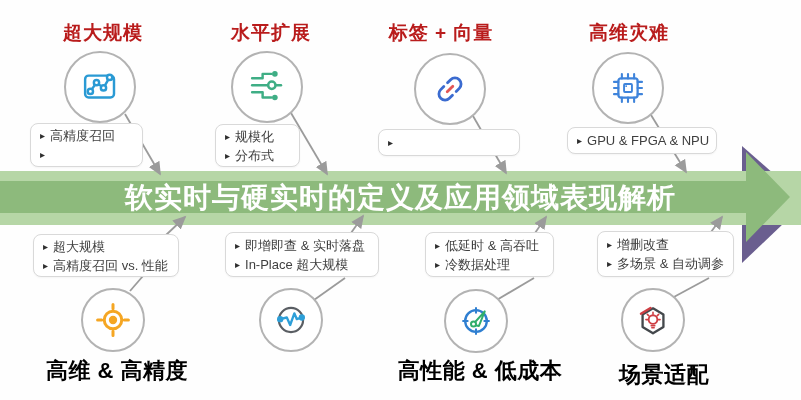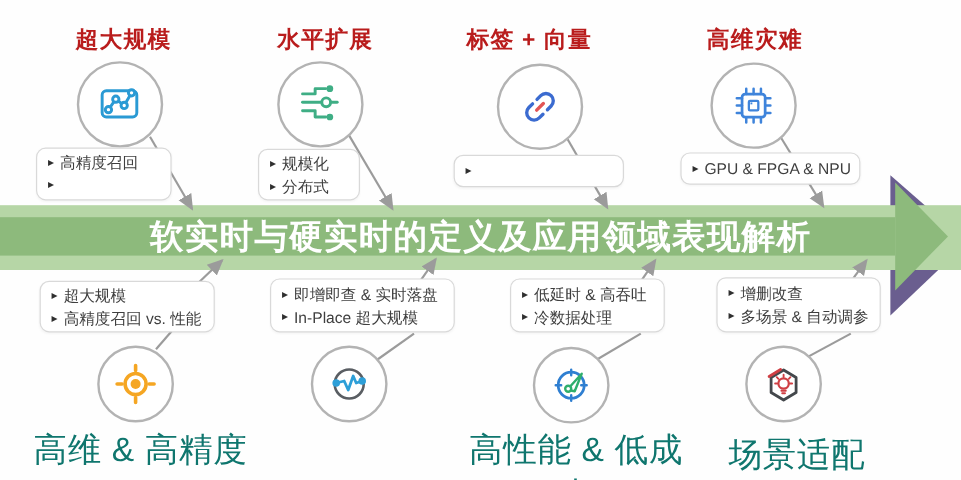--- a/index.html
+++ b/index.html
@@ -1,20 +1,20 @@
 <!DOCTYPE html>
 <html><head>
 <meta charset="utf-8">
 <style>
   html,body{margin:0;padding:0;background:#ffffff;width:801px;height:400px;overflow:hidden;
     font-family:"Liberation Sans","DejaVu Sans",sans-serif;}
   #stage{position:relative;width:801px;height:400px;background:#fefefe;}
   svg.overlay{position:absolute;left:0;top:0;width:801px;height:400px;z-index:1;}
   .hdr{position:absolute;z-index:3;text-align:center;font-size:19px;font-weight:700;color:#b91c1c;letter-spacing:1px;}
-  .lbl{position:absolute;z-index:3;text-align:center;font-size:28px;font-weight:400;color:#0f766e;letter-spacing:0.5px;}
+  .lbl{position:absolute;z-index:3;text-align:center;font-size:22px;font-weight:700;color:#000000;letter-spacing:0.5px;}
   .circ{position:absolute;z-index:3;background:#ffffff;border:2px solid #b3b3b3;border-radius:50%;
     display:flex;align-items:center;justify-content:center;box-sizing:border-box;}
   .circ.big{width:72px;height:72px;}
   .circ.sml{width:64px;height:64px;}
   .box{position:absolute;z-index:3;background:#ffffff;border:1.5px solid #d9d9d9;border-radius:8px;
     box-sizing:border-box;display:flex;flex-direction:column;justify-content:center;
     padding:2px 9px;box-shadow:0 1px 2px rgba(0,0,0,0.04);}
   .item{display:flex;align-items:center;line-height:19px;font-size:13px;color:#3f3f3f;white-space:nowrap;}
   .item .blt{font-size:10px;color:#2f2f2f;margin-right:5px;flex:0 0 auto;}
   .bannerTitle{position:absolute;z-index:2;left:0;top:182px;width:801px;height:32px;line-height:32px;

